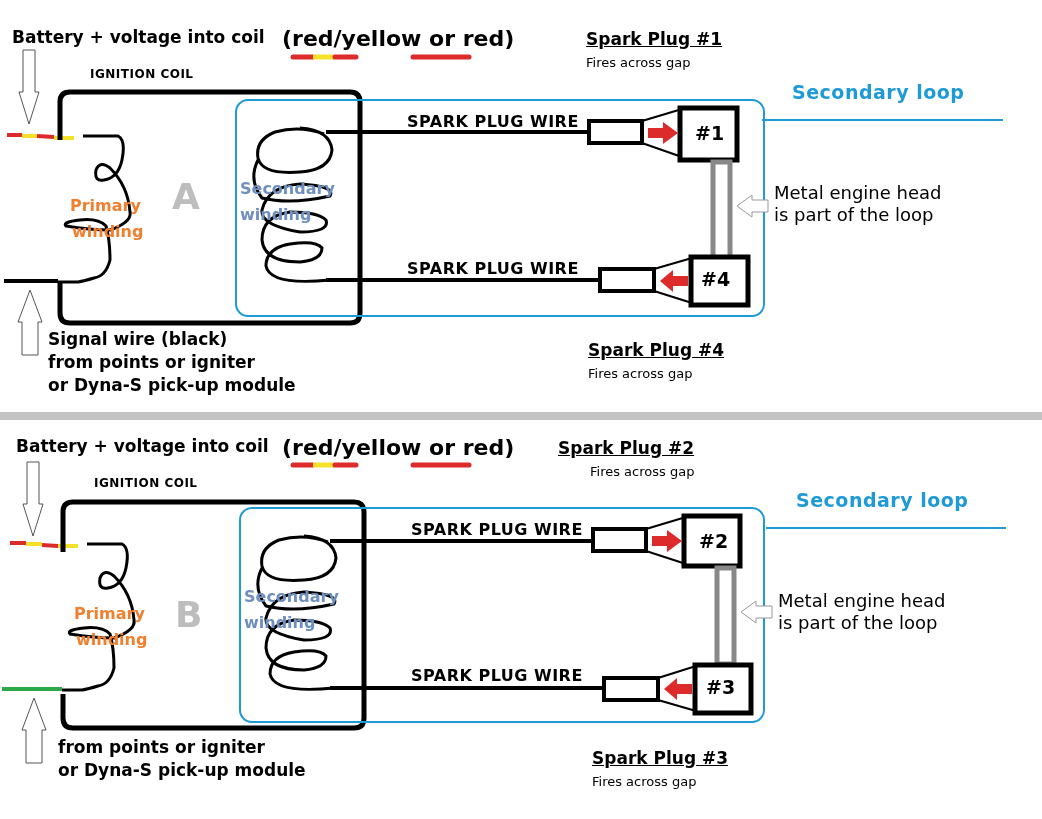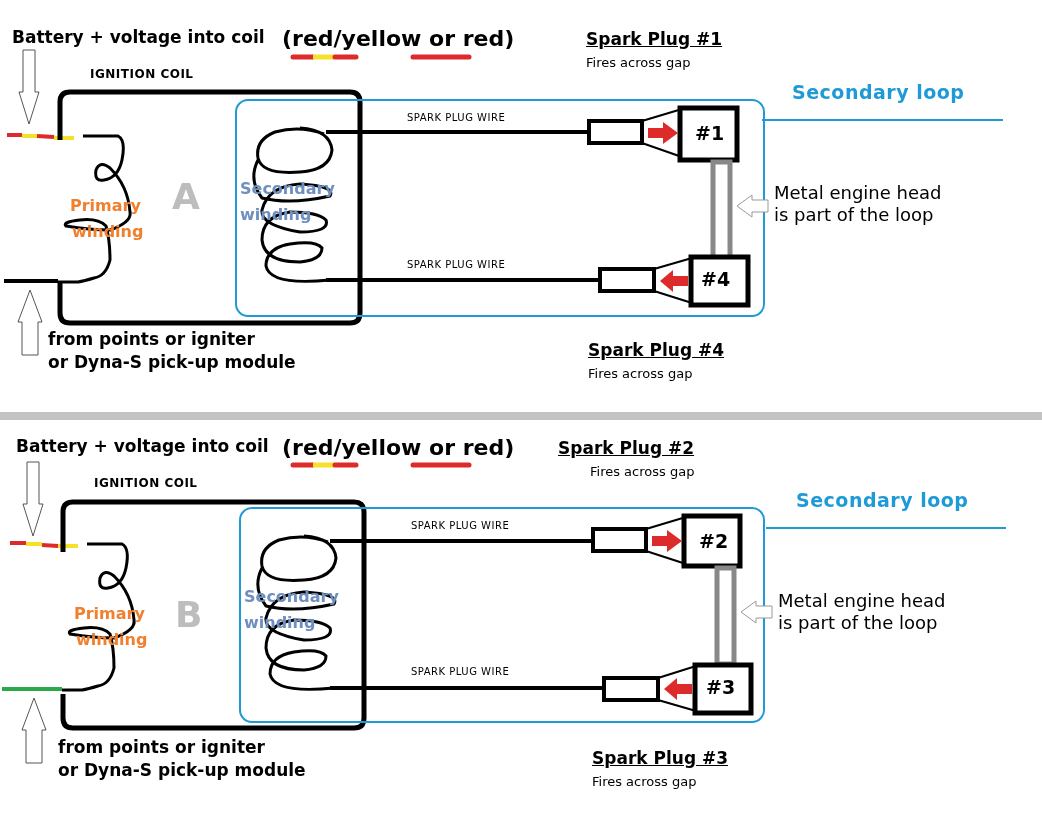--- a/index.html
+++ b/index.html
@@ -7,21 +7,21 @@
            font-family: "DejaVu Sans", sans-serif; color: #000; }
     .panel { position: absolute; left: 0; width: 1042px; height: 410px; }
     #panel-a { top: 0; }
     #panel-b { top: 408px; }
     .abs { position: absolute; white-space: nowrap; }
     .battery-label { left: 12px; top: 27px; font-size: 17px; font-weight: bold; }
     .color-note { left: 282px; top: 26px; font-size: 22px; font-weight: bold; }
     .coil-title { left: 90px; top: 67px; font-size: 12px; font-weight: bold; letter-spacing: 0.5px; }
     .plug-title { font-size: 17px; font-weight: bold; text-decoration: underline; }
     .plug-sub { font-size: 13px; }
-    .wire-label { font-size: 10px; font-weight: normal; letter-spacing: 0.5px; }
+    .wire-label { font-size: 16px; font-weight: bold; letter-spacing: 0.5px; }
     .loop-title { font-size: 19px; font-weight: bold; color: #1e9ad6; letter-spacing: 0.5px; }
     .head-note { font-size: 18px; line-height: 22px; }
     .primary { color: #f07f2e; font-size: 16px; font-weight: bold; line-height: 26px; }
     .secondary { color: #6f8fbf; font-size: 16px; font-weight: bold; line-height: 26px; }
     .letter { color: #bdbdbd; font-size: 36px; font-weight: bold; }
     .signal { font-size: 17px; font-weight: bold; line-height: 23px; }
     .green-text { color: #2aa84a; }
     .plug-num { font-size: 19px; font-weight: bold; }
     svg.layer { position: absolute; left: 0; top: 0; }
     .divider { position: absolute; left: 0; top: 412px; width: 1042px; height: 8px; background: #c3c3c3; }
@@ -101,20 +101,21 @@
   <div class="abs plug-num" style="left:695px; top:122px;">#1</div>
   <div class="abs plug-num" style="left:701px; top:268px;">#4</div>
 
   <div class="abs loop-title" style="left:792px; top:81px;">Secondary loop</div>
   <div class="abs head-note" style="left:774px; top:182px;">
     <div>Metal engine head</div>
     <div>is part of the loop</div>
   </div>
 
   <div class="abs signal" style="left:48px; top:328px;">
+    <div><span>Signal wire </span><span>(black)</span></div>
     <div>from points  or igniter</div>
     <div>or Dyna-S pick-up module</div>
   </div>
 
   <div class="abs plug-title" style="left:588px; top:340px;">Spark Plug #4</div>
   <div class="abs plug-sub" style="left:588px; top:366px;">Fires across gap</div>
 </div>
 
 <div class="divider"></div>
 

